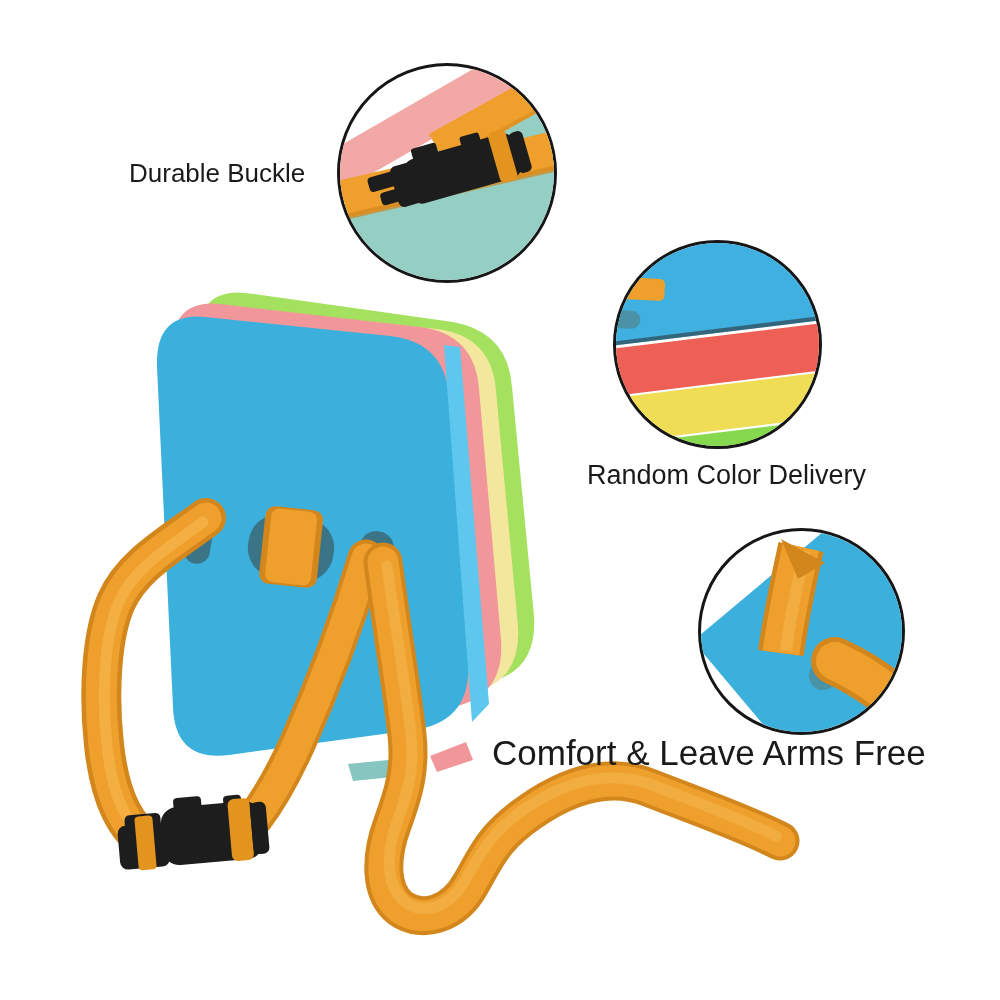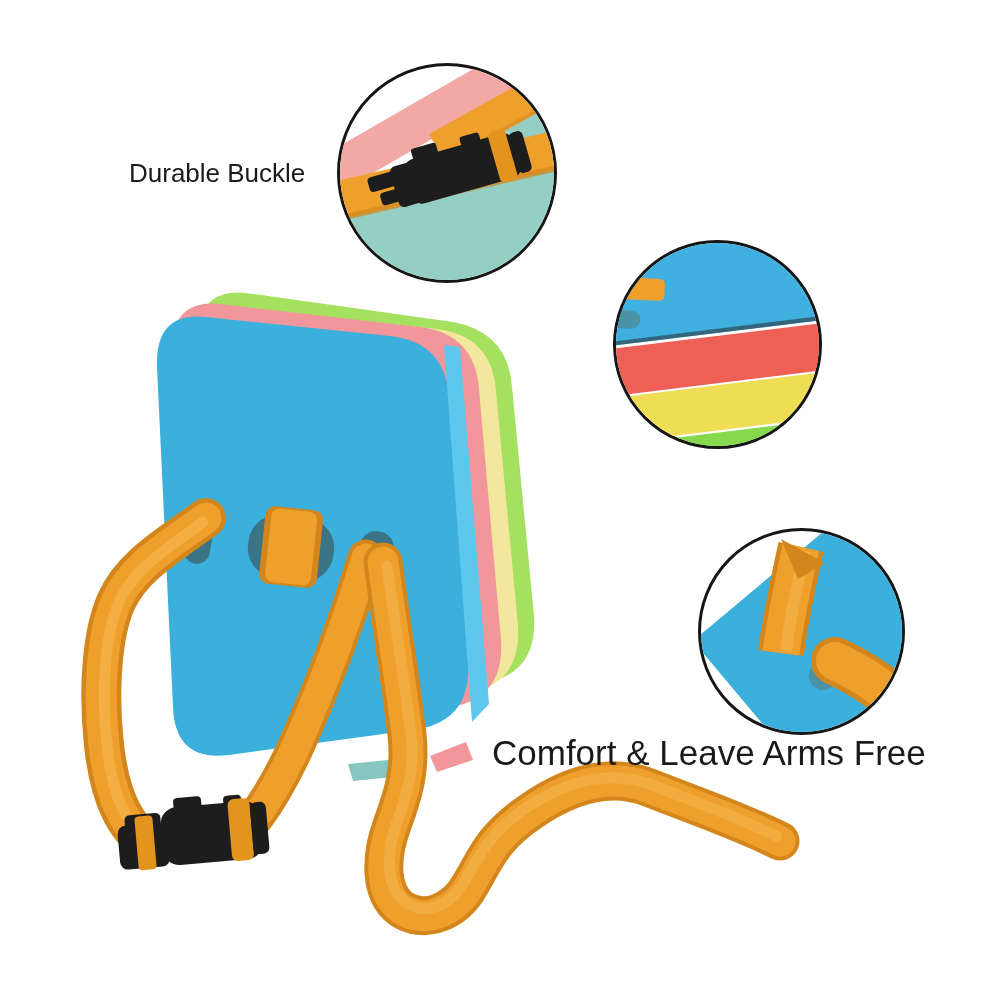--- a/index.html
+++ b/index.html
@@ -135,15 +135,16 @@
       <path d="M 80,8 L 124,32 L 97,48 Z" fill="#d2861c"></path>
       <rect x="106" y="124" width="58" height="28" rx="14" transform="rotate(-28 135 138)" fill="#4a93a6"></rect>
       <g fill="none" stroke-linecap="round">
         <path stroke-width="48" d="M 134,130 C 162,143 190,162 212,186" stroke="#d2861c"></path>
         <path stroke-width="38" d="M 134,130 C 162,143 190,162 212,186" stroke="#efa02c"></path>
       </g>
     </svg>
   </div>
 
   <div class="label" id="label-buckle">Durable Buckle</div>
+  <div class="label" id="label-random">Random Color Delivery</div>
   <div class="label" id="label-comfort">Comfort &amp; Leave Arms Free</div>
 
 </div>
 
 </body></html>

